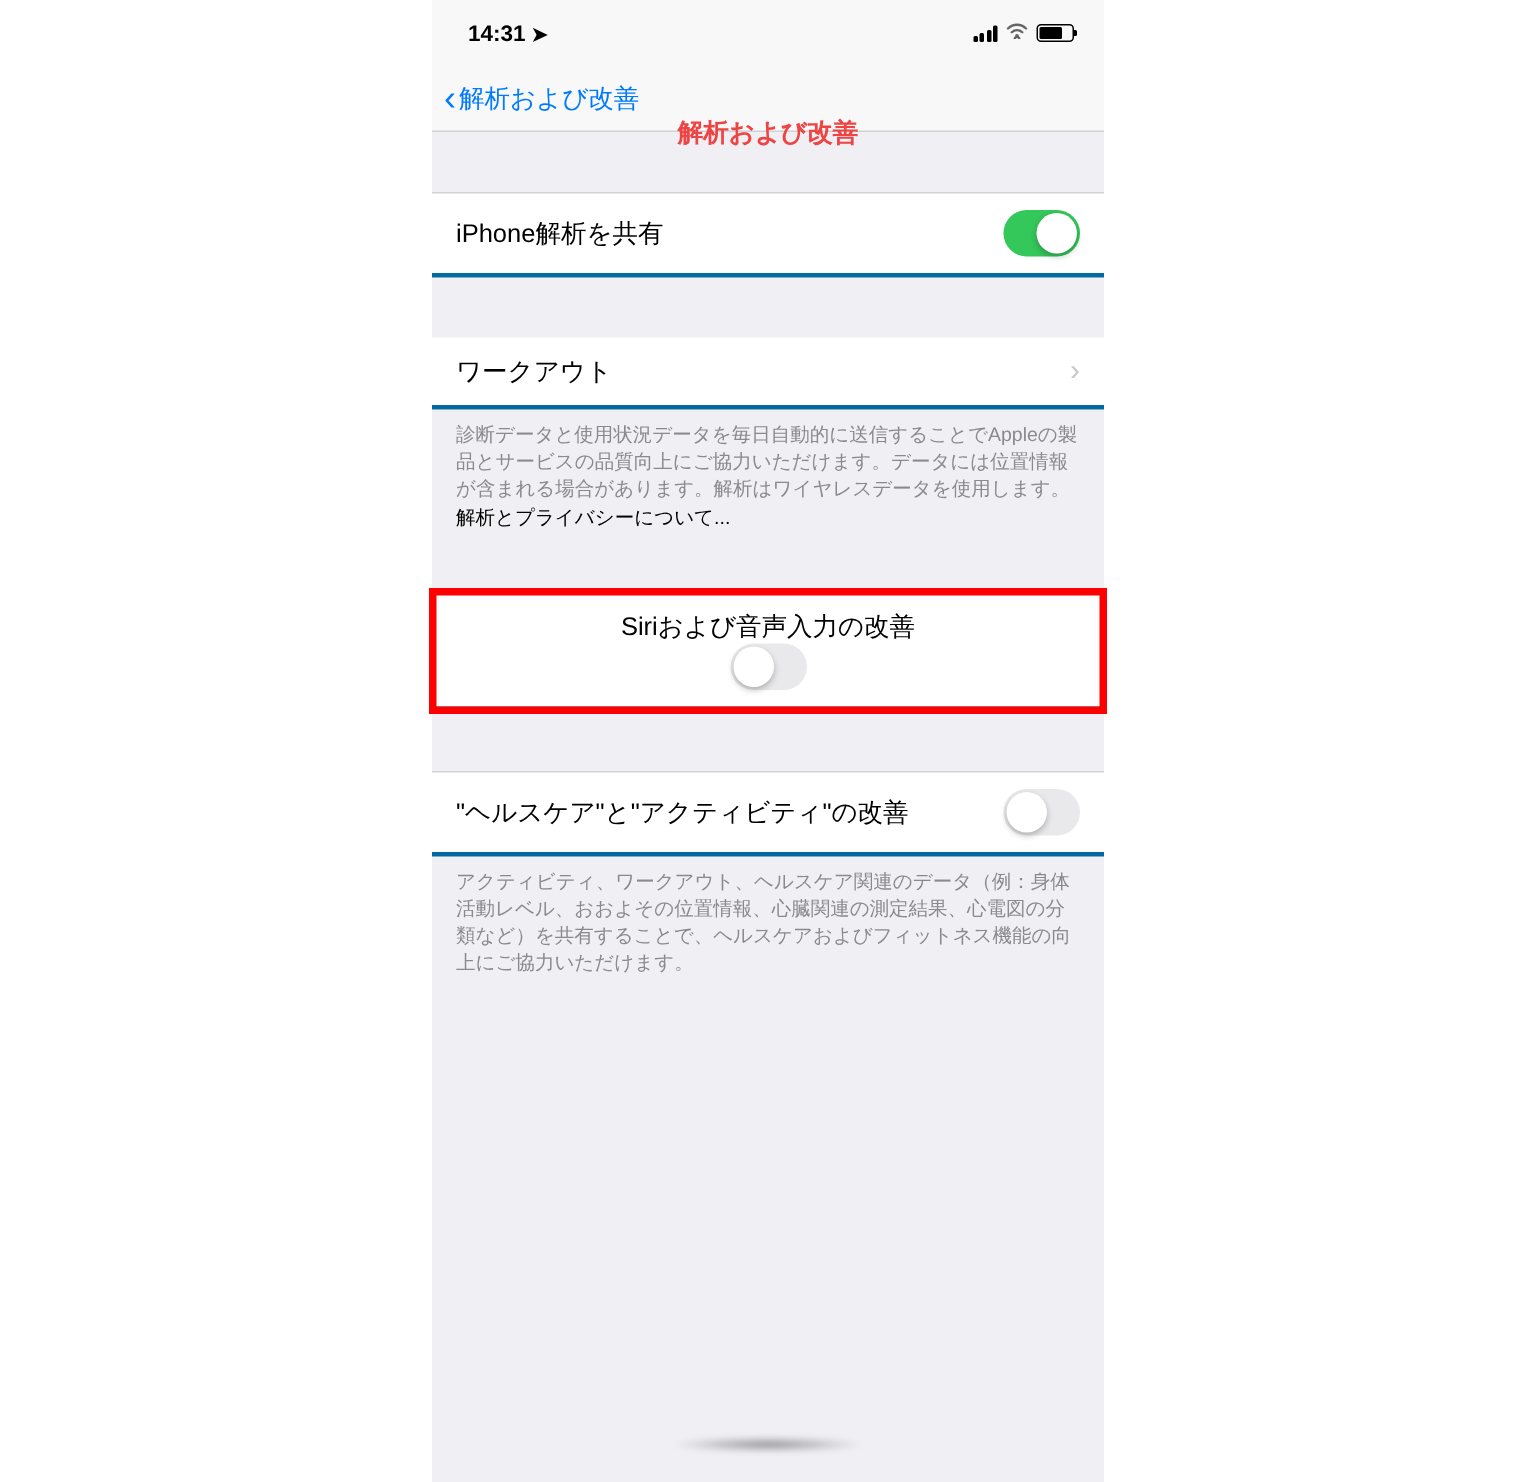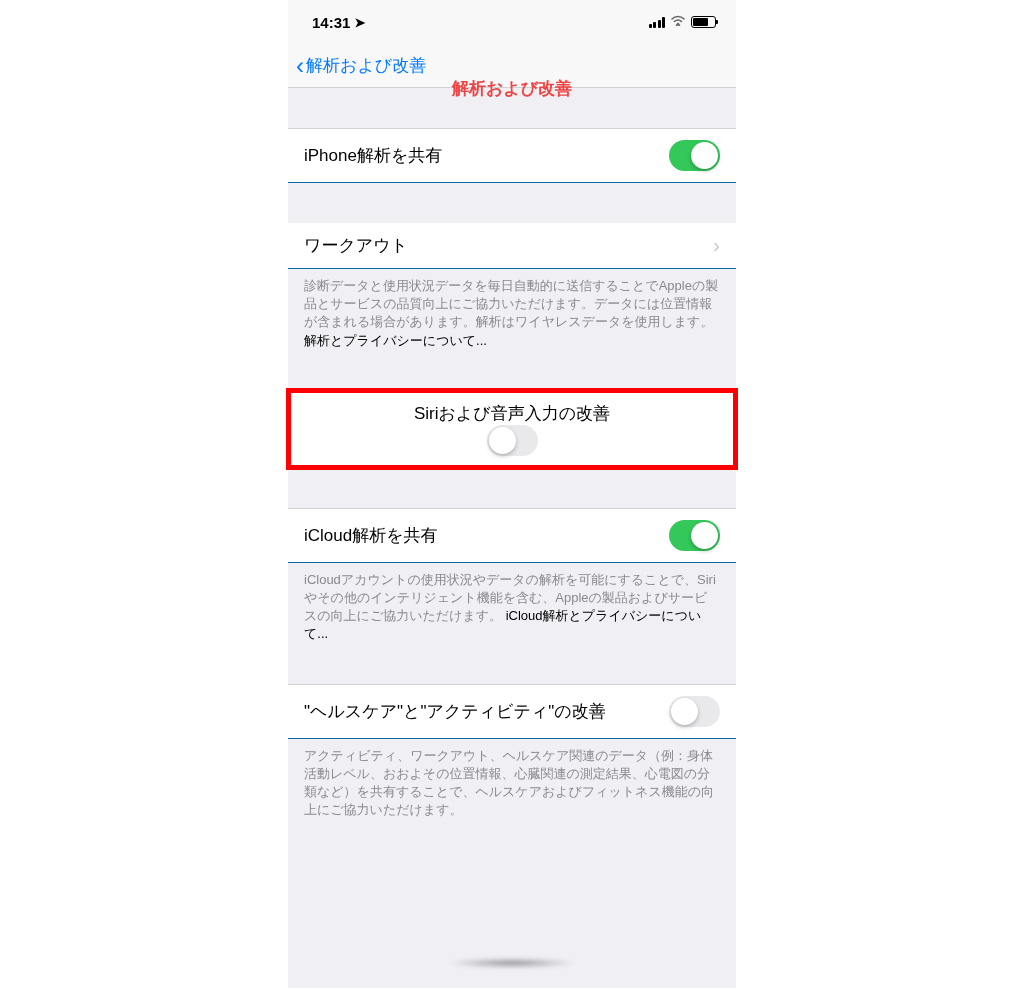--- a/index.html
+++ b/index.html
@@ -75,21 +75,21 @@
     }
     .section {
       margin-top: 18px;
     }
     .section-first {
       margin-top: 14px;
     }
     .row {
       background: #ffffff;
       border-top: 1px solid #d1d1d6;
-      border-bottom: 1px solid #0369a1;
+      border-bottom: 3px solid #0369a1;
       padding: 11px 16px;
       display: flex;
       align-items: center;
       justify-content: space-between;
       min-height: 44px;
       margin-top: 40px;
     }
     .row + .row {
       border-top: none;
     }
@@ -266,32 +266,20 @@
 
   <div class="section">
     <div class="row highlighted">
       <div class="row-label">Siriおよび音声入力の改善</div>
       <div class="toggle off">
           <div class="toggle-knob"></div>
         </div>
     </div>
   </div>
 
-  <div class="section">
-    <div class="row">
-      <div class="row-label">iCloud解析を共有</div>
-      <div class="toggle on">
-          <div class="toggle-knob"></div>
-        </div>
-    </div>
-    <div class="footer">
-      <span>iCloudアカウントの使用状況やデータの解析を可能にすることで、Siriやその他のインテリジェント機能を含む、Appleの製品およびサービスの向上にご協力いただけます。</span>
-      <span class="footer-link">iCloud解析とプライバシーについて...</span>
-    </div>
-  </div>
 
   <div class="section">
     <div class="row">
       <div class="row-label">"ヘルスケア"と"アクティビティ"の改善</div>
       <div class="toggle off">
           <div class="toggle-knob"></div>
         </div>
     </div>
     <div class="footer">
       <span>アクティビティ、ワークアウト、ヘルスケア関連のデータ（例：身体活動レベル、おおよその位置情報、心臓関連の測定結果、心電図の分類など）を共有することで、ヘルスケアおよびフィットネス機能の向上にご協力いただけます。</span>

